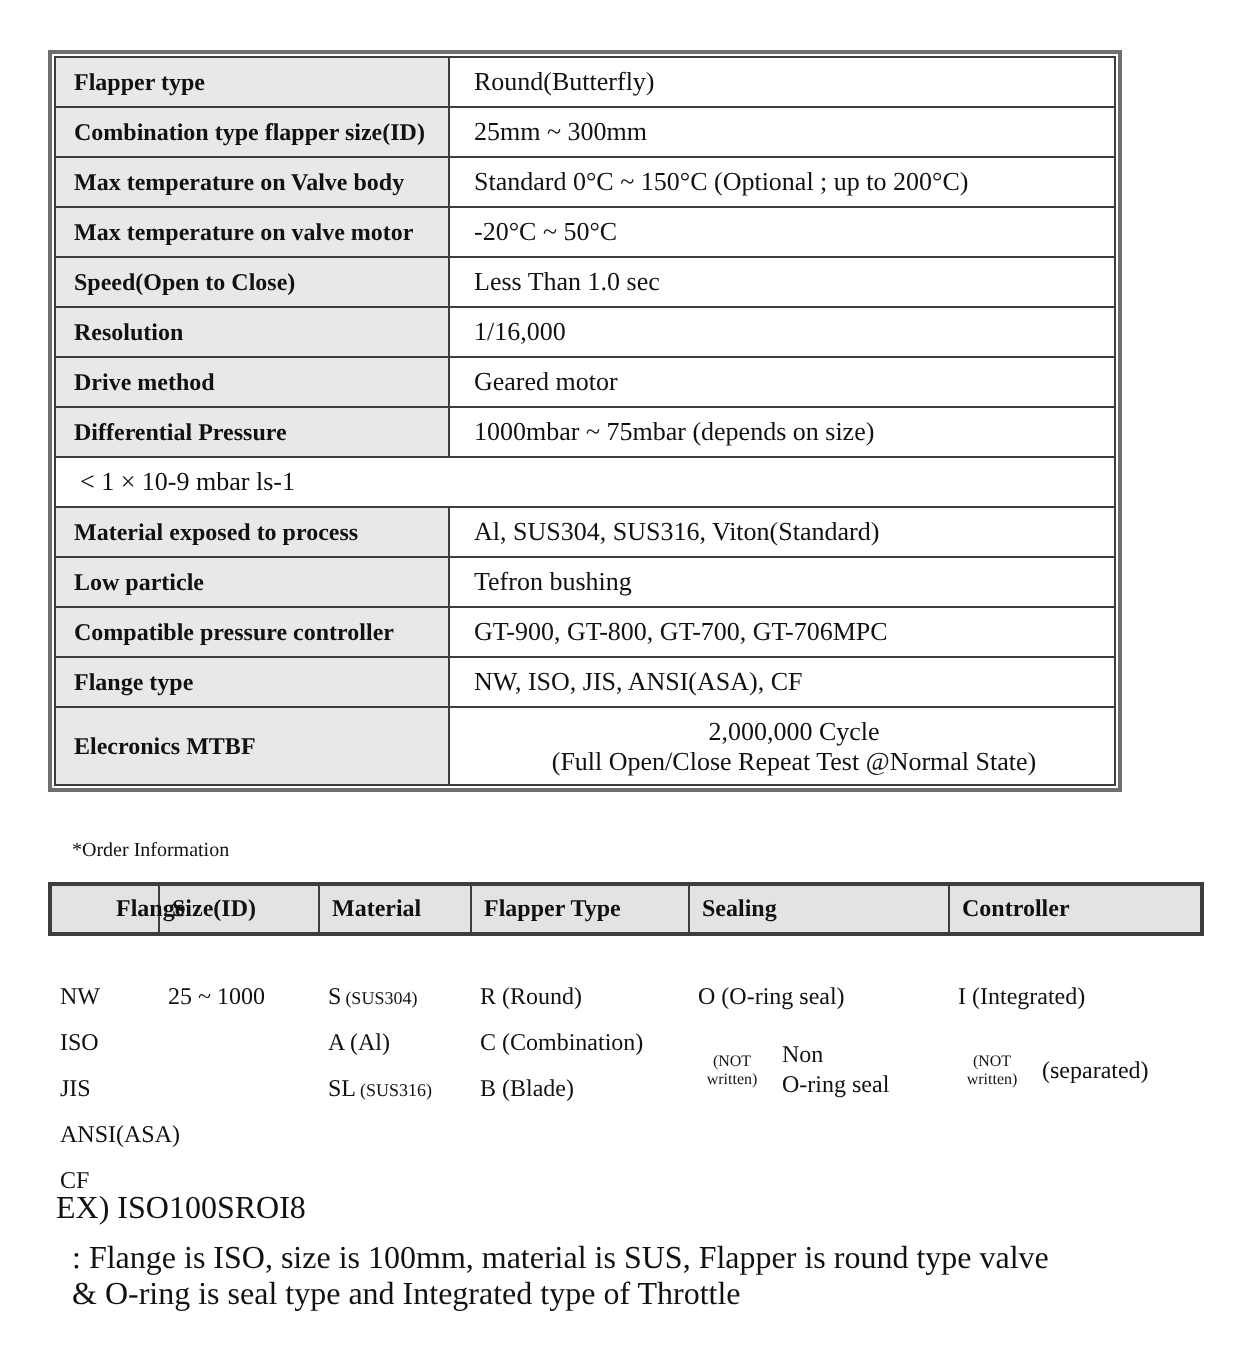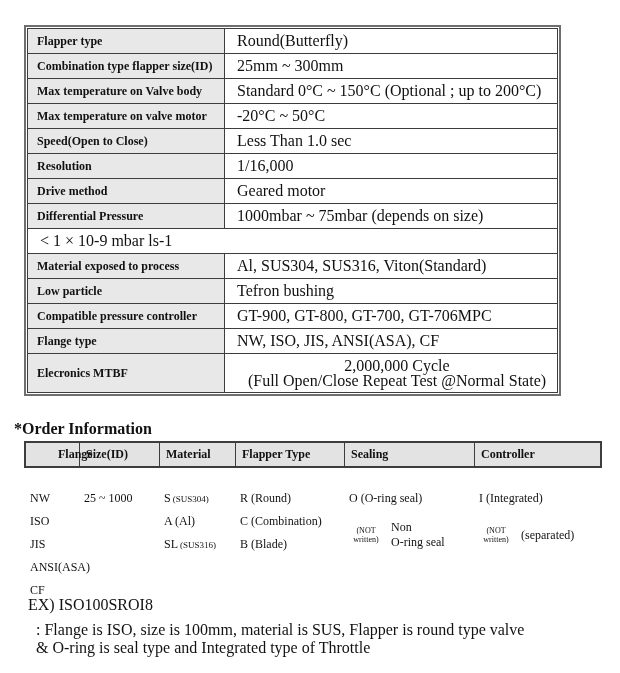--- a/index.html
+++ b/index.html
@@ -34,38 +34,38 @@
     background: #e8e8e8;
     border-right: 1px solid #3d3d3d;
     font-weight: bold;
     font-size: 12px;
     display: flex;
     align-items: center;
     padding-left: 9px;
   }
   .spec-value {
     flex: 1;
-    font-size: 16px;
+    font-size: 13px;
     display: flex;
     align-items: center;
     padding-left: 12px;
   }
   .spec-value.multi {
     flex-direction: column;
     align-items: center;
     justify-content: center;
     line-height: 15px;
   }
 
   
   .order-title {
     position: absolute;
-    left: 14px; top: 420px;
-    font-size: 16px;
-    font-weight: bold;
+    left: 36px; top: 420px;
+    font-size: 10px;
+    font-weight: normal;
   }
   .order-header {
     position: absolute;
     left: 24px; top: 441px;
     width: 578px; height: 27px;
     display: flex;
     background: #e3e3e3;
     border: 2px solid #3d3d3d;
   }
   .oh-cell {

